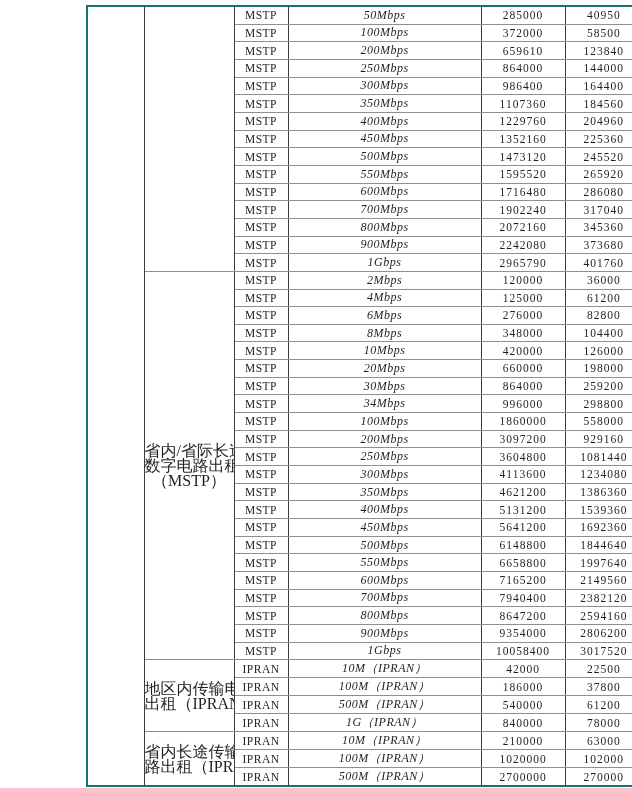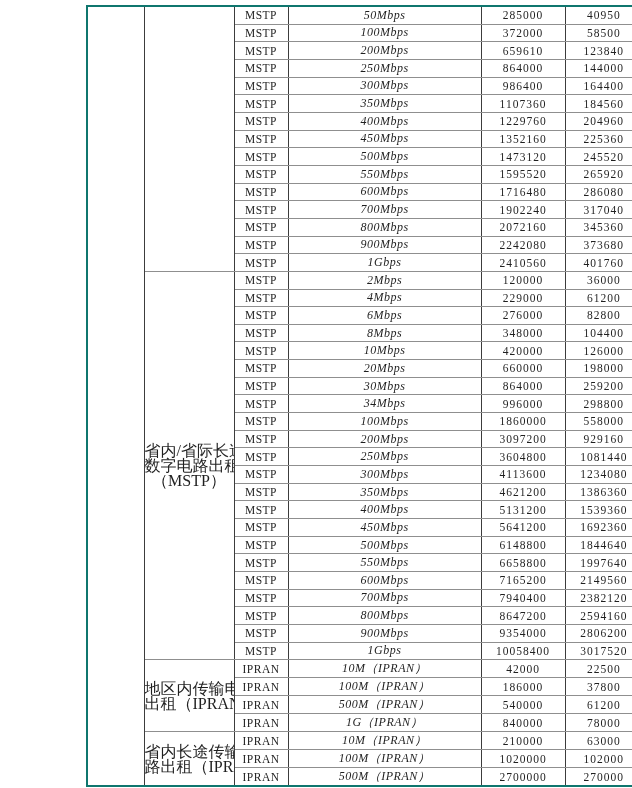--- a/index.html
+++ b/index.html
@@ -139,38 +139,38 @@
         </tr>
         <tr>
           <td class="type-col">MSTP</td>
           <td class="speed-col">900Mbps</td>
           <td class="num-col">2242080</td>
           <td class="num-col">373680</td>
         </tr>
         <tr>
           <td class="type-col">MSTP</td>
           <td class="speed-col">1Gbps</td>
-          <td class="num-col">2410560</td>
+          <td class="num-col">2965790</td>
           <td class="num-col">401760</td>
         </tr>
         <tr>
           <td rowspan="22" class="category-col section-top">
             <div>省内/省际长途</div>
             <div>数字电路出租</div>
             <div>（MSTP）</div>
           </td>
           <td class="type-col section-top">MSTP</td>
           <td class="speed-col section-top">2Mbps</td>
           <td class="num-col section-top">120000</td>
           <td class="num-col section-top">36000</td>
         </tr>
         <tr>
           <td class="type-col">MSTP</td>
           <td class="speed-col">4Mbps</td>
-          <td class="num-col">229000</td>
+          <td class="num-col">125000</td>
           <td class="num-col">61200</td>
         </tr>
         <tr>
           <td class="type-col">MSTP</td>
           <td class="speed-col">6Mbps</td>
           <td class="num-col">276000</td>
           <td class="num-col">82800</td>
         </tr>
         <tr>
           <td class="type-col">MSTP</td>

